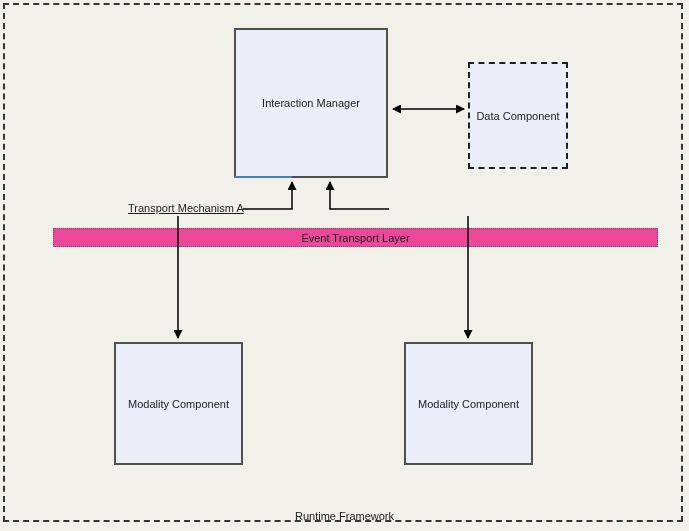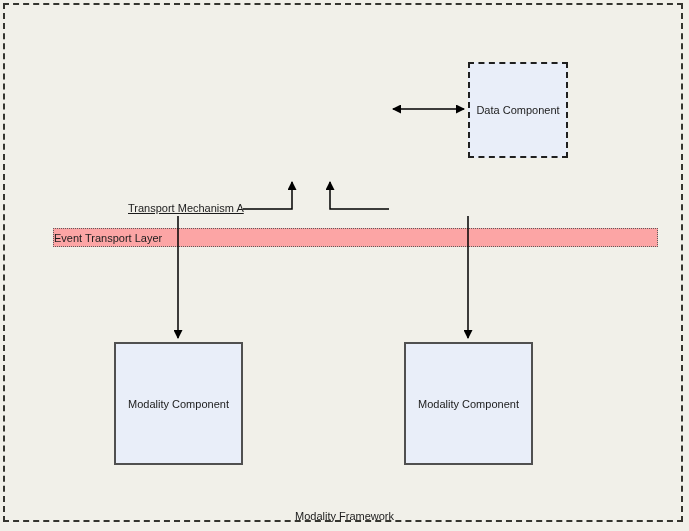--- a/index.html
+++ b/index.html
@@ -36,39 +36,40 @@
     width: 154px; height: 150px;
   }
   .im-blue-edge {
     position: absolute;
     left: -2px; bottom: -2px;
     width: 58px; height: 2px;
     background: #4a7fbe;
   }
   .node-data-component {
     left: 468px; top: 62px;
-    width: 100px; height: 96px;
+    width: 100px; height: 107px;
     border: 2px dashed #1f1f1f;
   }
   .node-modality-left {
     left: 114px; top: 342px;
     width: 129px; height: 123px;
   }
   .node-modality-right {
     left: 404px; top: 342px;
     width: 129px; height: 123px;
   }
   .event-band {
     position: absolute;
     left: 53px; top: 228px;
     width: 605px; height: 19px;
-    background: #fca5a5;
+    background: #ec4899;
     border: 1px dotted #5d5d5d;
     display: flex;
     align-items: center;
+    justify-content: center;
   }
   .float-label {
     position: absolute;
     white-space: nowrap;
     line-height: 13px;
   }
   .label-transport-a { left: 128px; top: 202px; text-decoration: underline; }
   .label-transport-b { left: 390px; top: 202px; }
   .label-runtime {
     left: 0; top: 510px;
@@ -87,20 +88,24 @@
     z-index: 2;
   }
 </style>
 </head>
 <body>
 
 <div class="canvas">
 
   <div class="outer-frame"></div>
 
+  <div class="node node-interaction-manager">
+    <span>Interaction Manager</span>
+    <span class="im-blue-edge"></span>
+  </div>
 
   <div class="node node-data-component">
     <span>Data Component</span>
   </div>
 
   <div class="event-band">
     <span>Event Transport Layer</span>
   </div>
 
   <div class="node node-modality-left">
@@ -108,21 +113,21 @@
   </div>
 
   <div class="node node-modality-right">
     <span>Modality Component</span>
   </div>
 
   <div class="float-label label-transport-a">Transport Mechanism A</div>
 
 
   <div class="float-label label-runtime">
-    <span>Modality Framework</span>
+    <span>Runtime Framework</span>
   </div>
 
   <svg class="connectors" viewBox="0 0 689 531" xmlns="http://www.w3.org/2000/svg">
     <defs>
       <marker id="arrow" markerUnits="userSpaceOnUse" markerWidth="10" markerHeight="9" refX="8" refY="4.5" orient="auto">
         <path d="M0,0 L9,4.5 L0,9 z" fill="#000"></path>
       </marker>
     </defs>
 
     <line x1="393" y1="109" x2="464" y2="109" stroke="#000" stroke-width="1.5" marker-start="url(#arrow-rev)" marker-end="url(#arrow)"></line>

